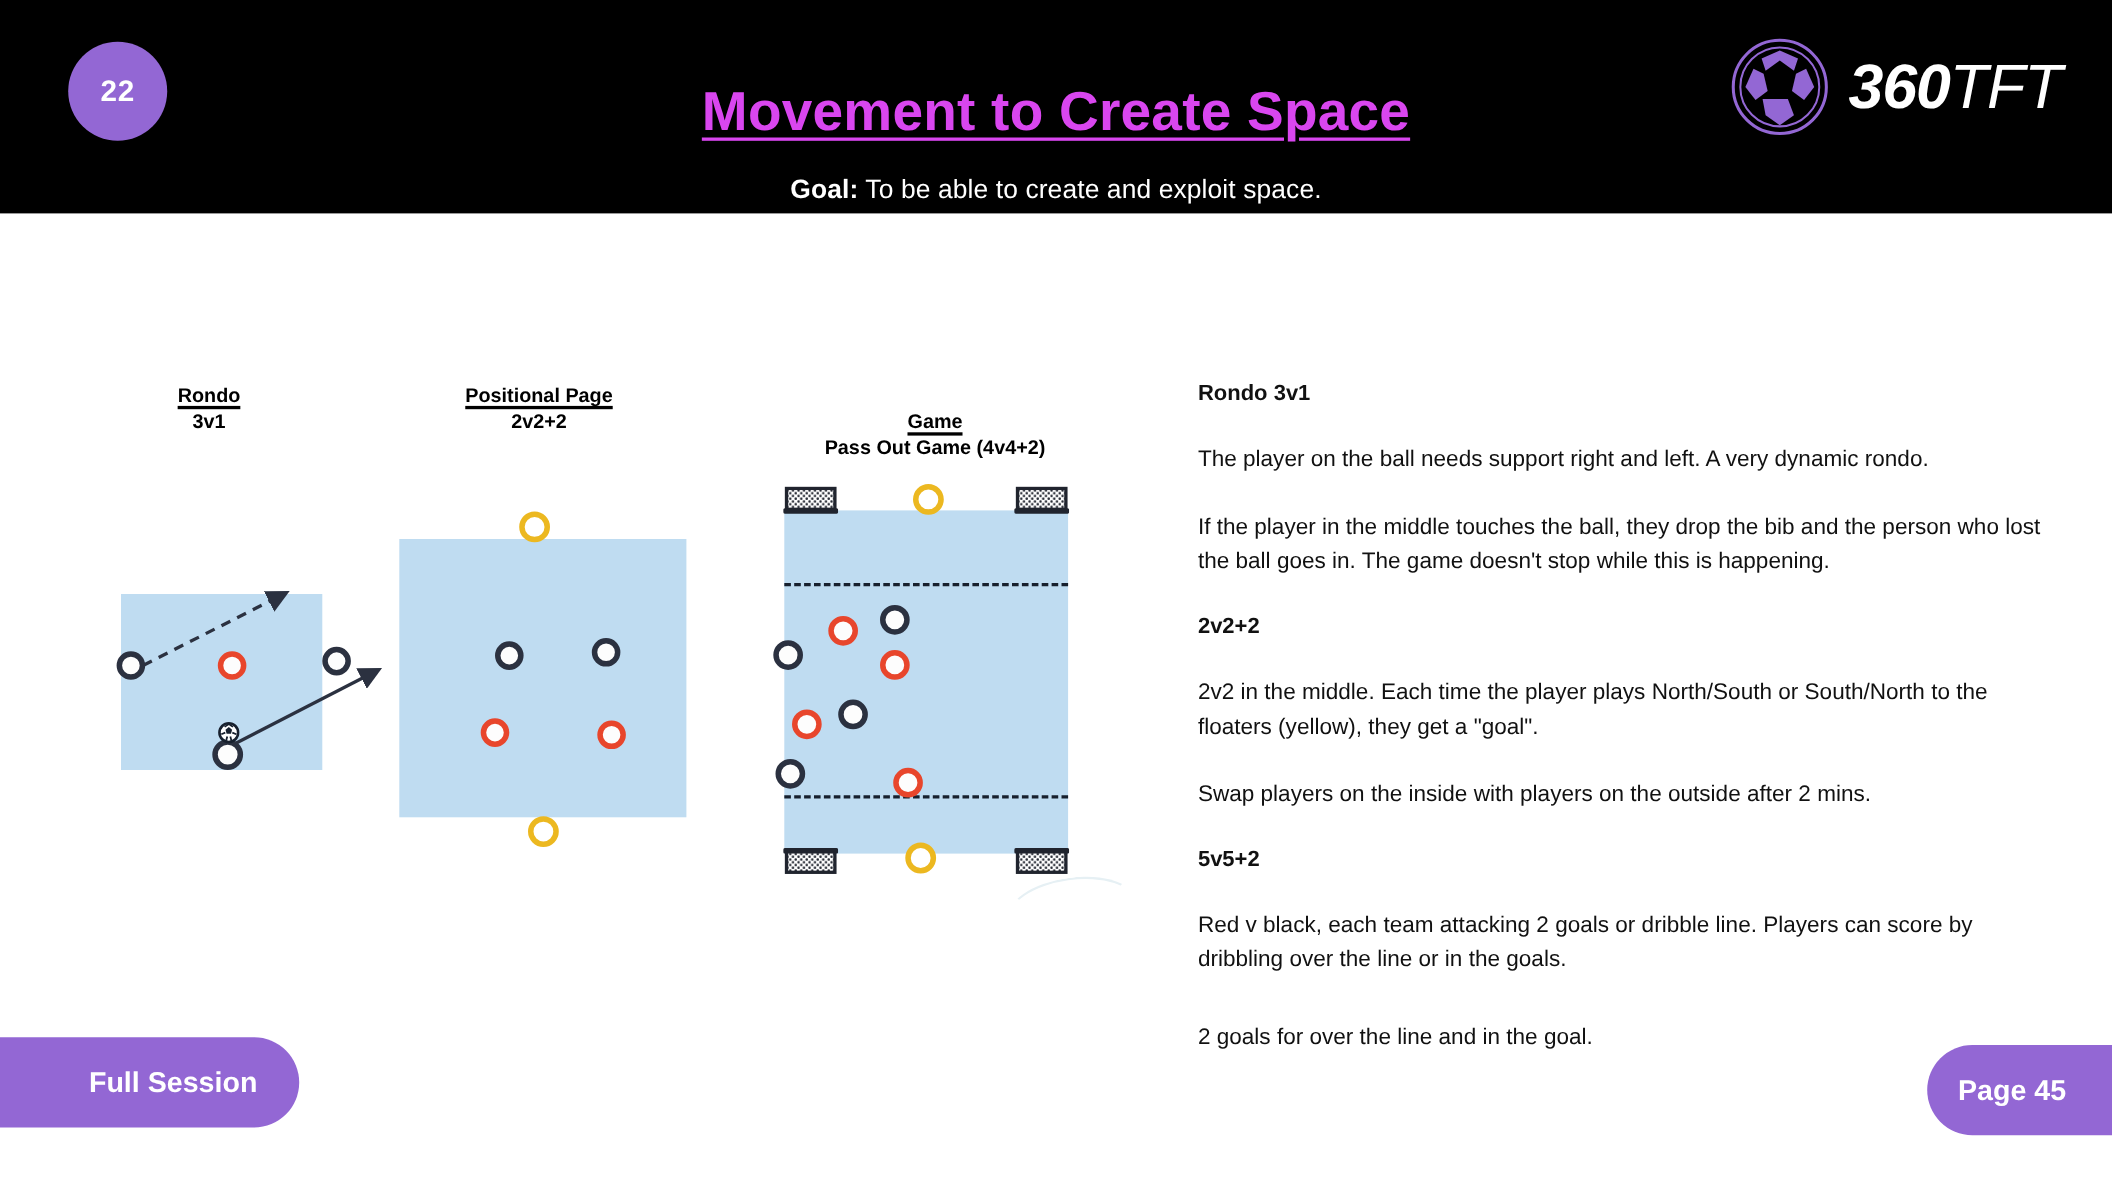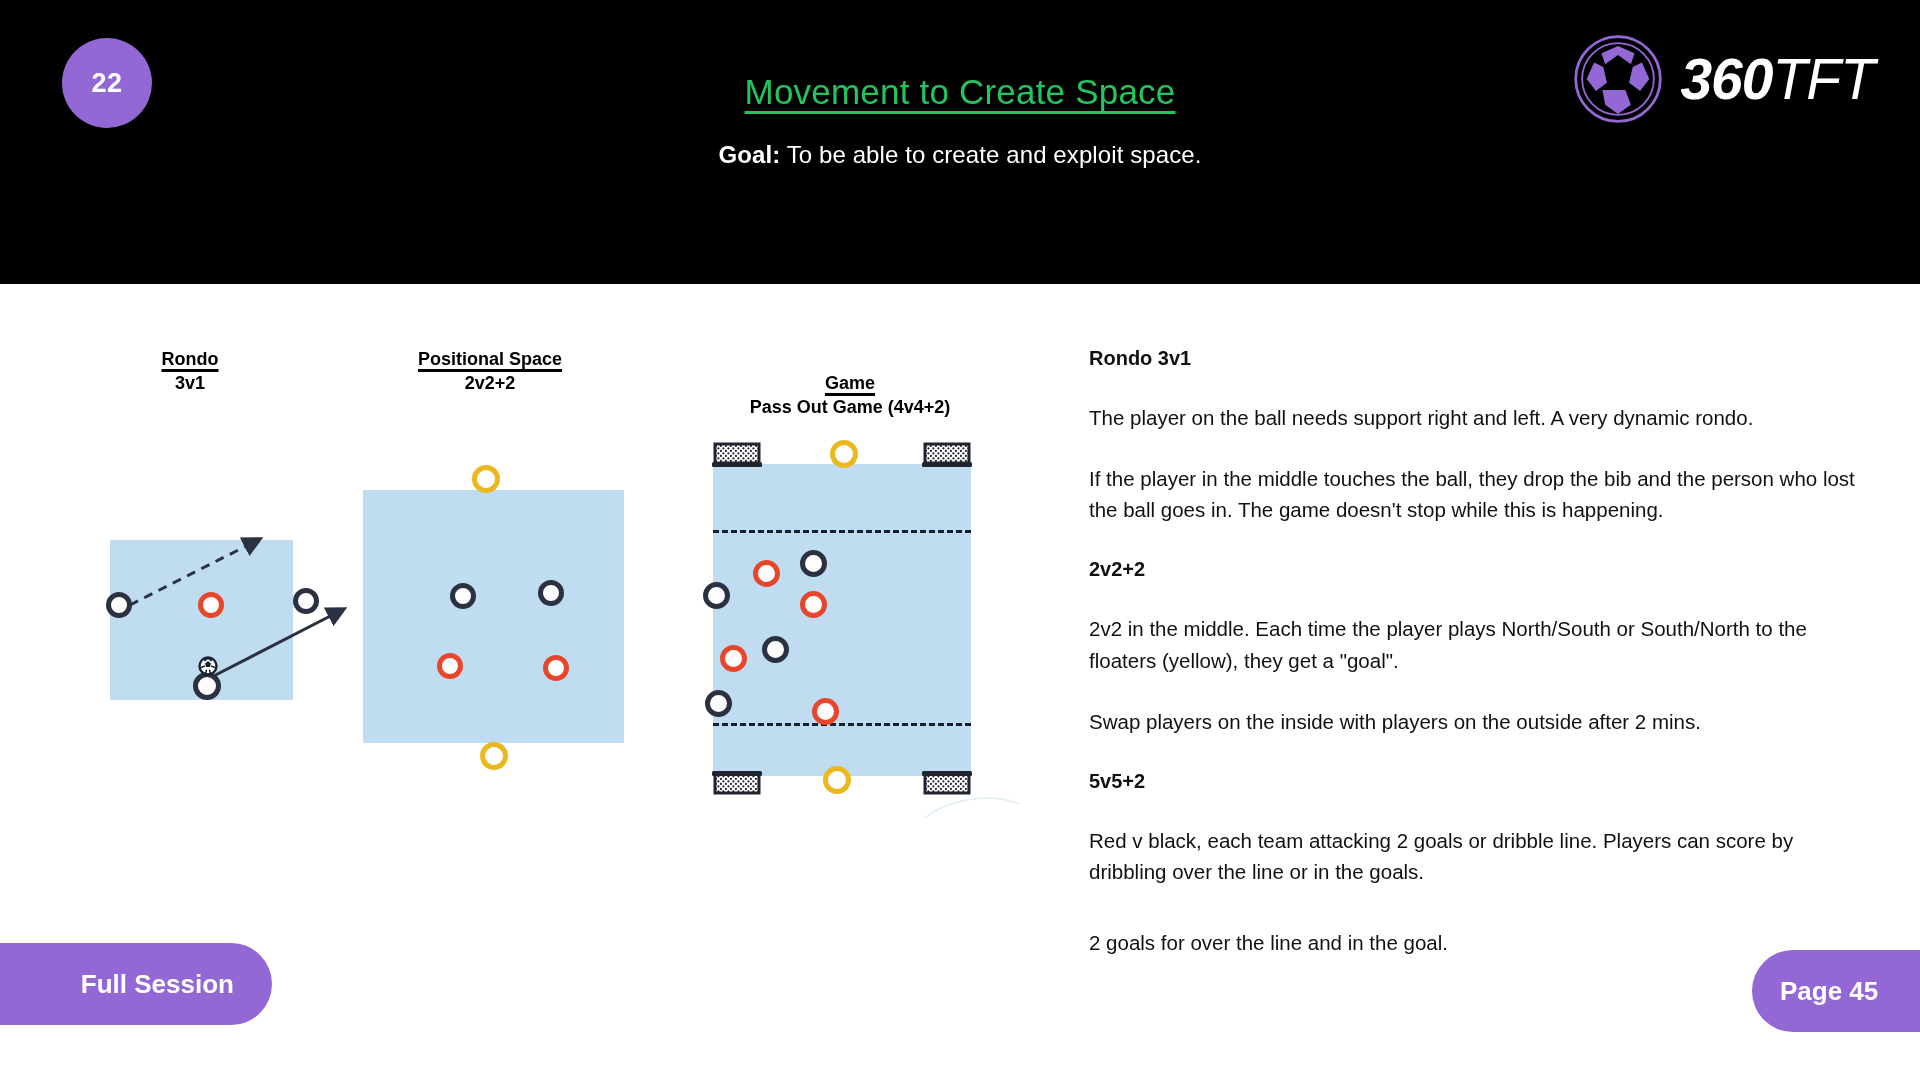--- a/index.html
+++ b/index.html
@@ -6,37 +6,37 @@
   html, body {
     width: 1920px; height: 1080px;
     background: #ffffff;
     font-family: "Liberation Sans", sans-serif;
     overflow: hidden;
   }
   #page { position: relative; width: 1920px; height: 1080px; background: #fff; }
 
   
   .header {
-    position: absolute; left: 0; top: 0; width: 1920px; height: 284px;
+    position: absolute; left: 0; top: 0; width: 1920px; height: 194px;
     background: #000000;
   }
   .badge {
     position: absolute; left: 62px; top: 38px;
     width: 90px; height: 90px; border-radius: 50%;
     background: #9367d4;
     display: flex; align-items: center; justify-content: center;
     color: #ffffff; font-size: 27px; font-weight: bold;
     letter-spacing: .5px;
   }
   .header-center {
     position: absolute; left: 330px; top: 72px; width: 1260px;
     text-align: center;
   }
   .slide-title {
-    color: #22c55e; font-size: 35px; font-weight: normal;
+    color: #d946ef; font-size: 50px; font-weight: bold;
     text-decoration: underline; text-underline-offset: 7px;
     text-decoration-thickness: 3px;
     letter-spacing: .2px;
   }
   .goal-line {
     margin-top: 29px; color: #ffffff; font-size: 24px; letter-spacing: .1px;
   }
   .goal-line b { font-weight: bold; }
 
   .logo {
@@ -183,21 +183,21 @@
 
     <svg class="ball" style="left:138px; top:236px; width:20px; height:20px;" viewBox="0 0 20 20">
       <circle cx="10" cy="10" r="8.5" fill="#ffffff" stroke="#17202e" stroke-width="2.4"></circle>
       <polygon points="10,5 13,7.5 12,11 8,11 7,7.5" fill="#17202e"></polygon>
       <path d="M10 2.2 L6.2 4.8 M10 2.2 L13.8 4.8 M3.2 11.5 L6.8 10 M16.8 11.5 L13.2 10 M7.6 17.4 L8.6 13.6 M12.4 17.4 L11.4 13.6" stroke="#17202e" stroke-width="1.6"></path>
     </svg>
   </div>
 
   <div class="diagram" style="left:355px; top:348px; width:270px;">
     <div class="dg-title">
-      <span class="u">Positional Space</span><br>
+      <span class="u">Positional Page</span><br>
       <span>2v2+2</span>
     </div>
   </div>
   <div style="position:absolute; left:355px; top:455px; width:280px; height:340px;">
     <div class="pitch" style="left:8px; top:35px; width:261px; height:253px;"></div>
 
     <div class="marker m-yellow" style="left:117px; top:10px; width:28px; height:28px;"></div>
     <div class="marker m-yellow" style="left:125px; top:287px; width:28px; height:28px;"></div>
 
     <div class="marker m-black" style="left:95px; top:128px; width:26px; height:26px;"></div>

